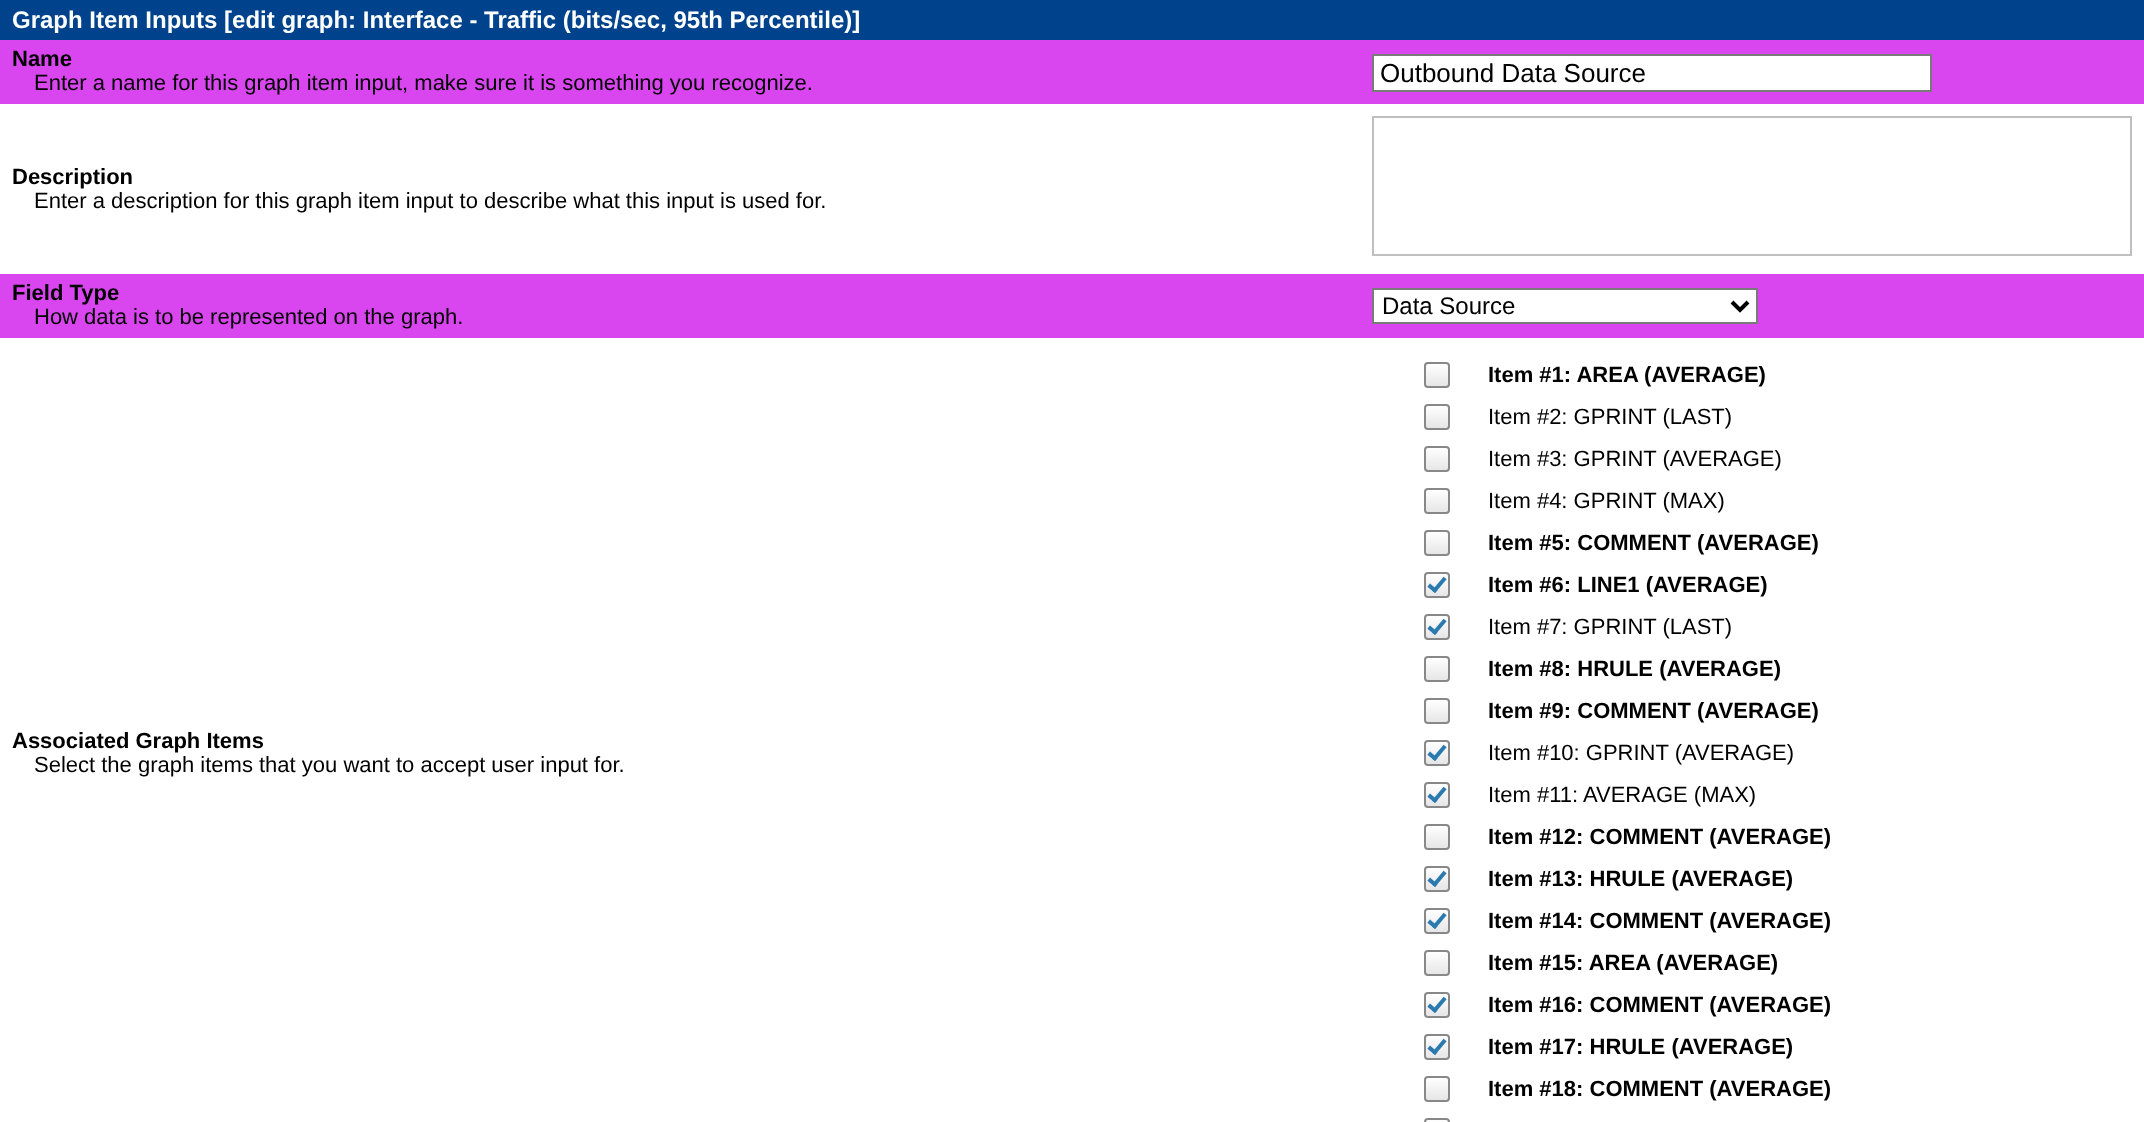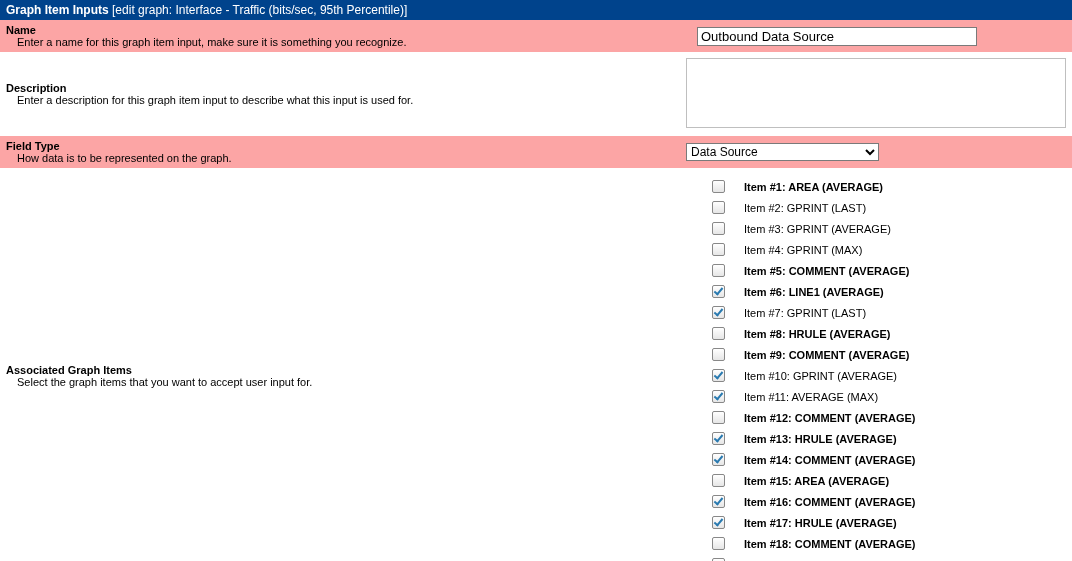--- a/index.html
+++ b/index.html
@@ -10,45 +10,44 @@
     color: #000;
     background: #fff;
   }
   .header-bar {
     background: #00438C;
     color: #fff;
     padding: 3px 6px;
     font-size: 12px;
   }
   .header-bar .title-bold { font-weight: bold; }
-  .header-bar .title-sub { font-weight: normal; }
+  .header-bar .title-sub { font-weight: bold; }
   table.form {
     width: 100%;
     border-collapse: collapse;
   }
-  table.form tr.row-even { background: #fca5a5; }
+  table.form tr.row-even { background: #d946ef; }
   table.form tr.row-odd  { background: #FFFFFF; }
   table.form td {
     padding: 4px 6px;
     vertical-align: middle;
     font-size: 11px;
     border: none;
   }
   td.label-cell { width: 65%; }
   td.field-cell { width: 35%; vertical-align: top; }
   .field-label { font-weight: bold; color: #000; }
   .field-desc  { font-weight: normal; color: #000; margin-left: 11px; }
   input[type="text"].text-input {
     width: 280px;
     font-family: Arial, sans-serif;
     font-size: 13px;
     padding: 1px 3px;
     border: 1px solid #7a7a7a;
     background: #fff;
-    margin-left: 11px;
   }
   textarea.text-area {
     width: 380px;
     height: 70px;
     font-family: Verdana, sans-serif;
     font-size: 11px;
     border: 1px solid #bfbfbf;
     resize: none;
     overflow-y: scroll;
     background: #fff;

